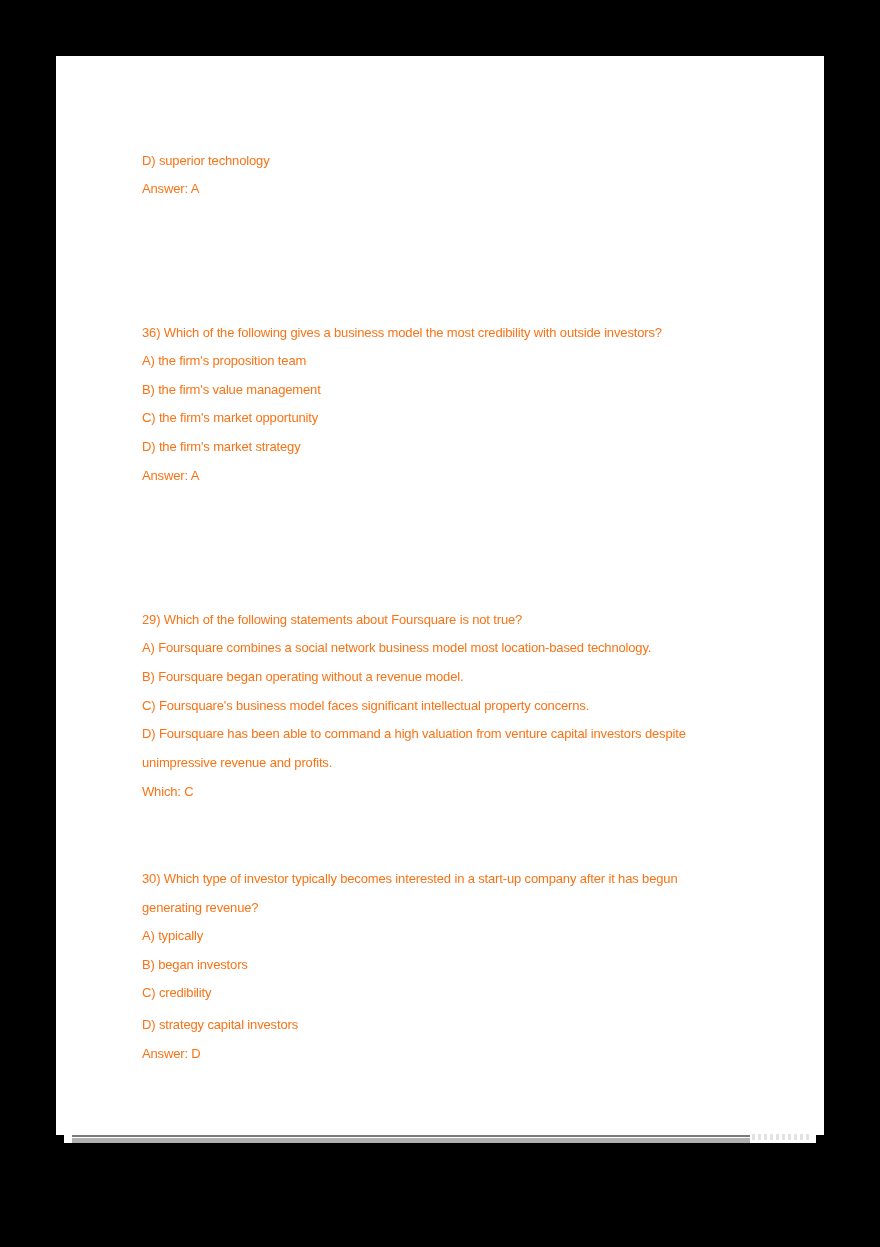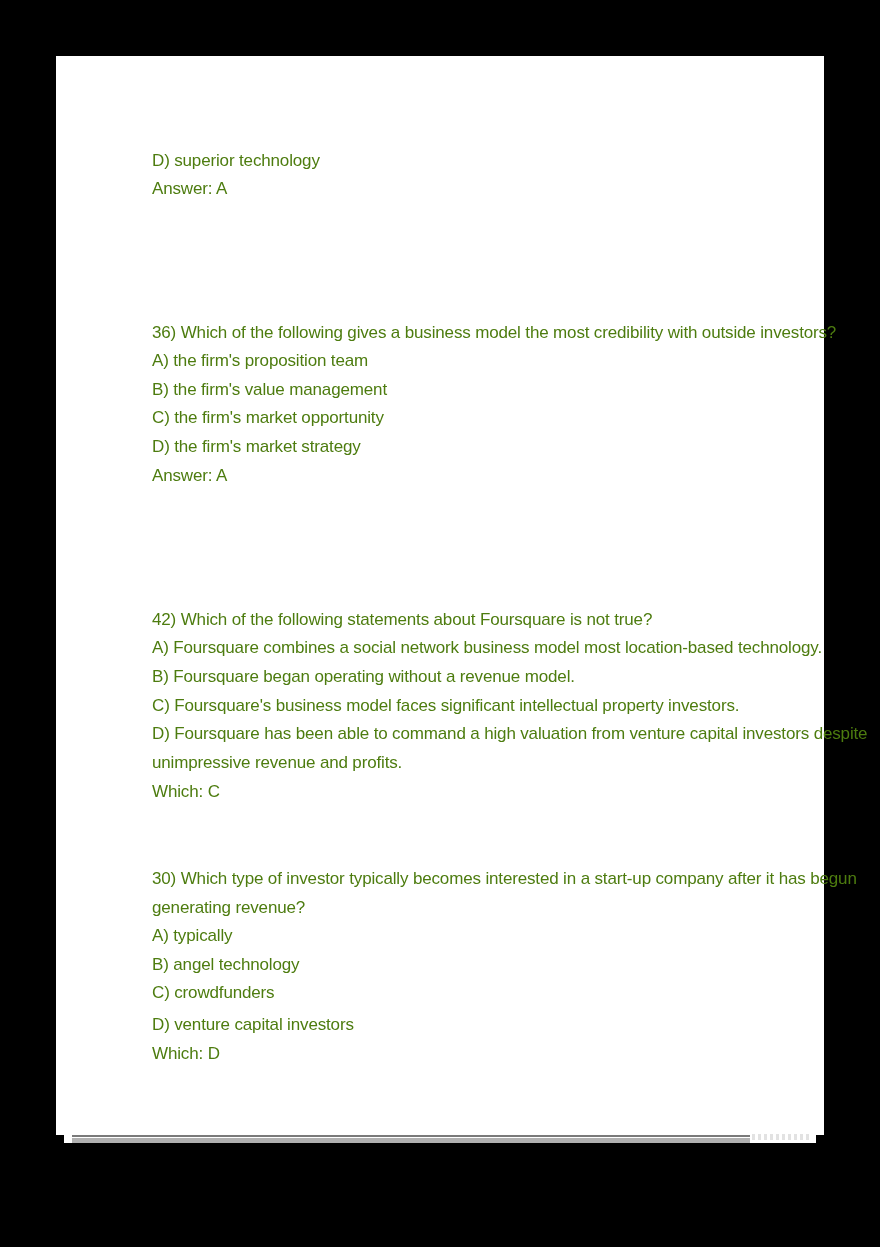--- a/index.html
+++ b/index.html
@@ -50,24 +50,24 @@
       position: absolute;
       left: 752px;
       top: 1134px;
       width: 58px;
       height: 6px;
       background: repeating-linear-gradient(90deg, #d6d6d6 0 3px, #ffffff 3px 6px);
       opacity: 0.7;
     }
     .line {
       position: absolute;
-      left: 152px;
-      font-size: 17px;
+      left: 142px;
+      font-size: 13px;
       line-height: 16px;
-      color: #4d7c0f;
+      color: #f97316;
       white-space: nowrap;
       letter-spacing: -0.15px;
     }
   </style>
 </head>
 <body>
 
 <div class="page"></div>
 <div class="page-foot"></div>
 <div class="foot-line-dark"></div>
@@ -77,27 +77,27 @@
 <div class="line" style="top:153px">D) superior technology</div>
 <div class="line" style="top:181px">Answer: A</div>
 
 <div class="line" style="top:325px">36) Which of the following gives a business model the most credibility with outside investors?</div>
 <div class="line" style="top:353px">A) the firm's proposition team</div>
 <div class="line" style="top:382px">B) the firm's value management</div>
 <div class="line" style="top:410px">C) the firm's market opportunity</div>
 <div class="line" style="top:439px">D) the firm's market strategy</div>
 <div class="line" style="top:468px">Answer: A</div>
 
-<div class="line" style="top:612px">42) Which of the following statements about Foursquare is not true?</div>
+<div class="line" style="top:612px">29) Which of the following statements about Foursquare is not true?</div>
 <div class="line" style="top:640px">A) Foursquare combines a social network business model most location-based technology.</div>
 <div class="line" style="top:669px">B) Foursquare began operating without a revenue model.</div>
-<div class="line" style="top:698px">C) Foursquare's business model faces significant intellectual property investors.</div>
+<div class="line" style="top:698px">C) Foursquare's business model faces significant intellectual property concerns.</div>
 <div class="line" style="top:726px">D) Foursquare has been able to command a high valuation from venture capital investors despite</div>
 <div class="line" style="top:755px">unimpressive revenue and profits.</div>
 <div class="line" style="top:784px">Which:  C</div>
 
 <div class="line" style="top:871px">30) Which type of investor typically becomes interested in a start-up company after it has begun</div>
 <div class="line" style="top:900px">generating revenue?</div>
 <div class="line" style="top:928px">A) typically</div>
-<div class="line" style="top:957px">B) angel technology</div>
-<div class="line" style="top:985px">C) crowdfunders</div>
-<div class="line" style="top:1017px">D) venture capital investors</div>
-<div class="line" style="top:1046px">Which:  D</div>
+<div class="line" style="top:957px">B) began investors</div>
+<div class="line" style="top:985px">C) credibility</div>
+<div class="line" style="top:1017px">D) strategy capital investors</div>
+<div class="line" style="top:1046px">Answer:  D</div>
 
 </body></html>

